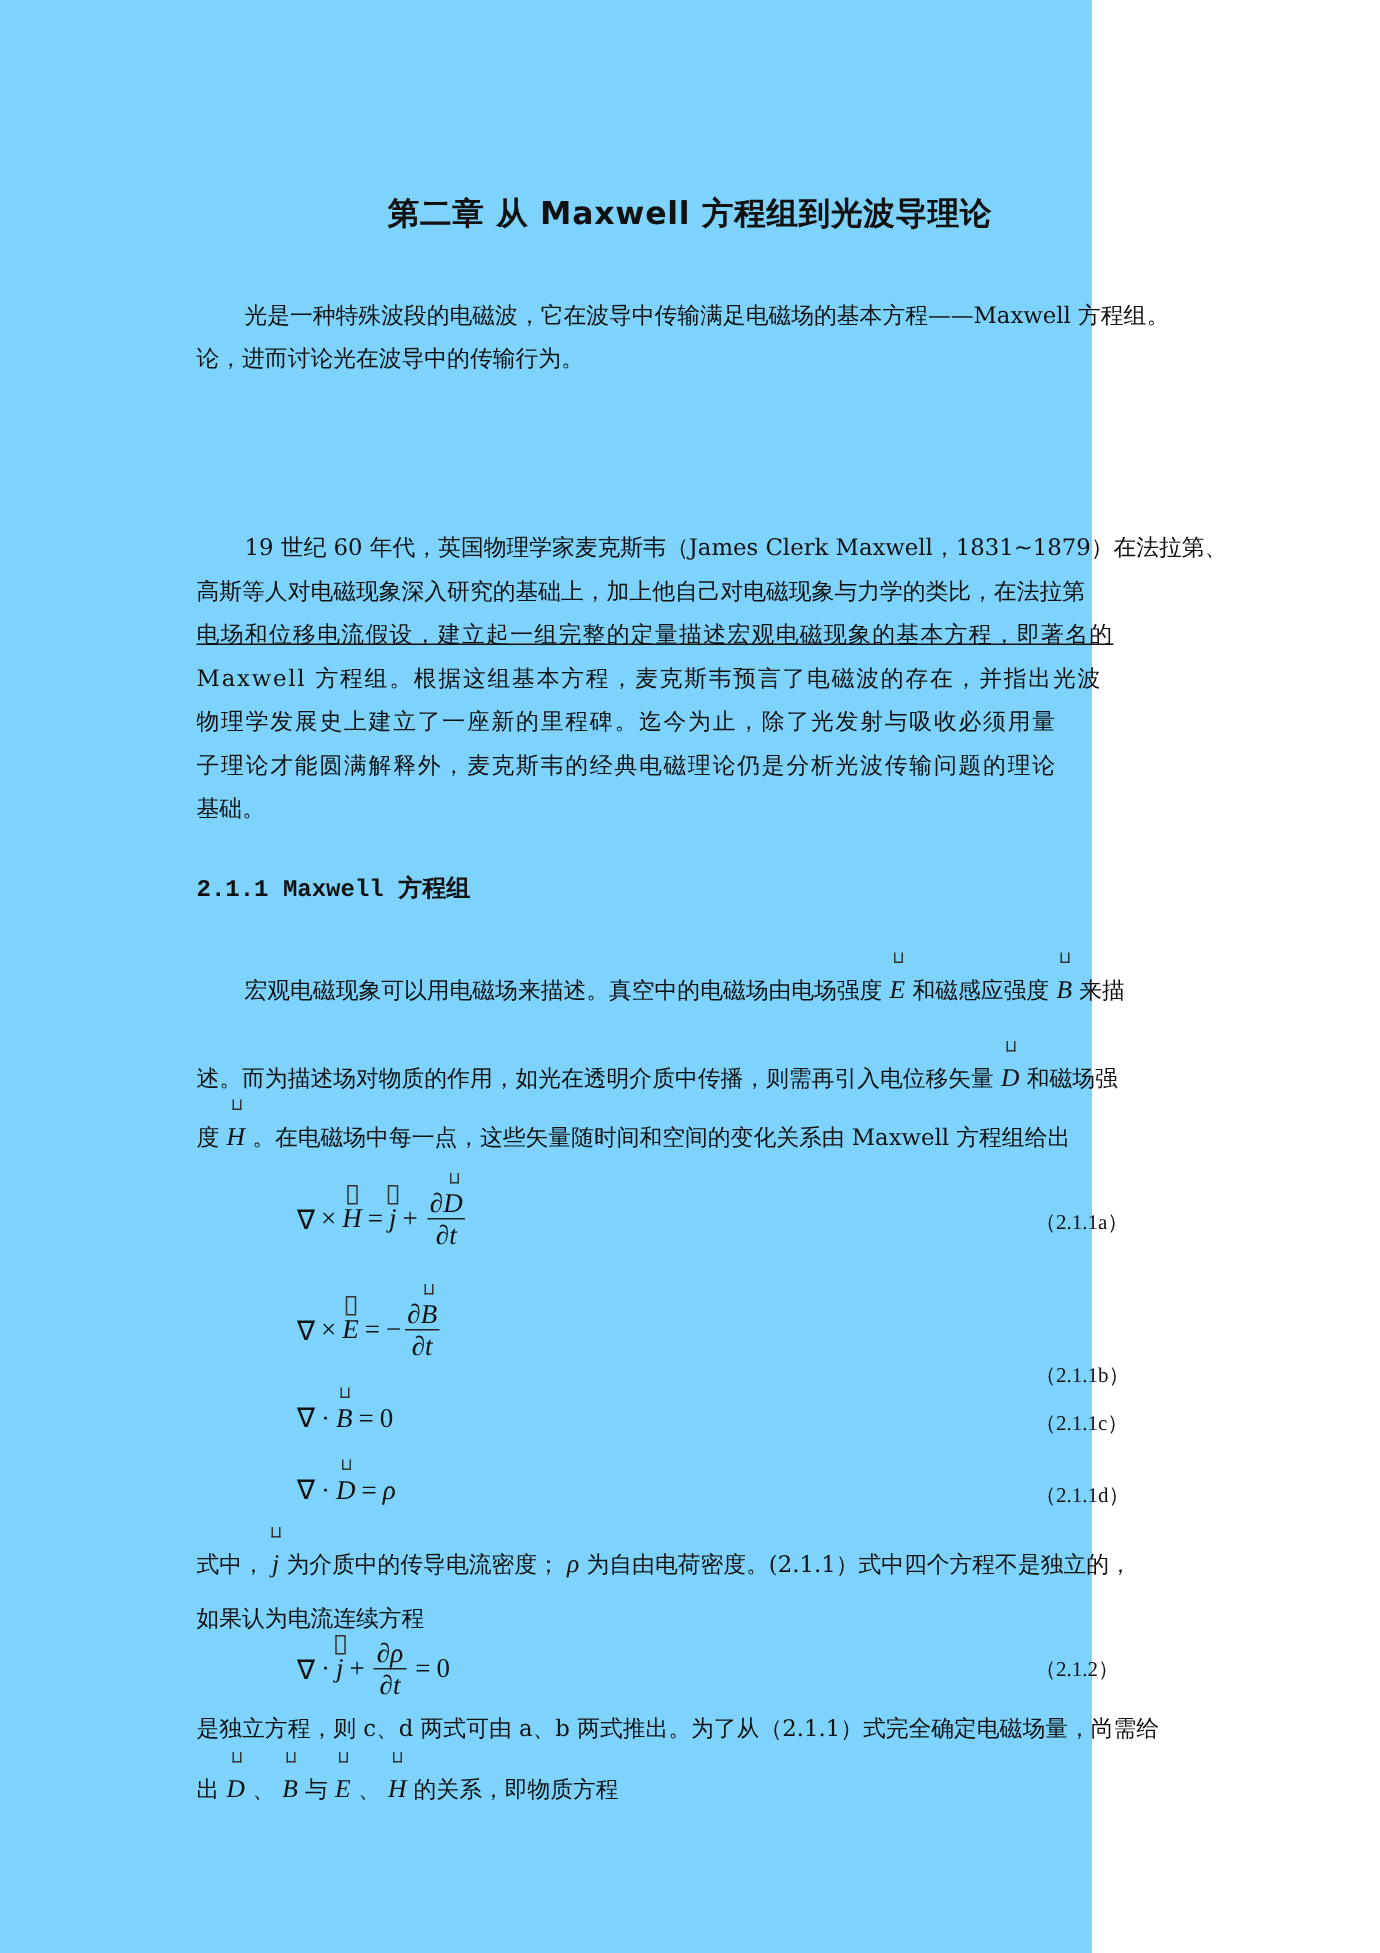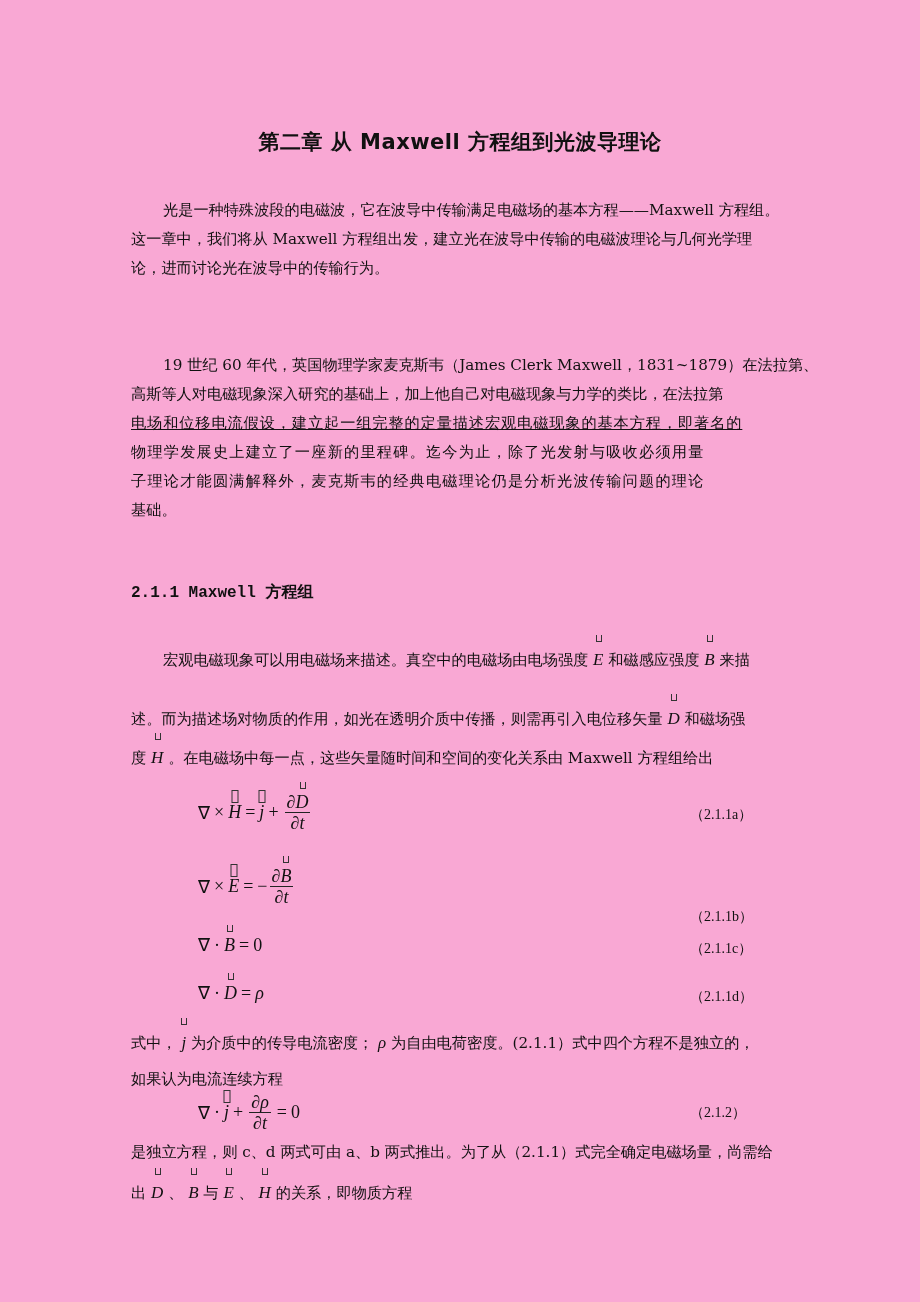--- a/index.html
+++ b/index.html
@@ -1,18 +1,18 @@
 <!DOCTYPE html>
 <html><head>
 <meta charset="utf-8">
 <style>
   html, body { margin: 0; padding: 0; background: #ffffff; }
   body { width: 920px; height: 1302px; position: relative; overflow: hidden;
          font-family: "DejaVu Serif", "Liberation Serif", serif; color: #111; }
-  .page { position: absolute; left: 0; top: 0; width: 920px; height: 1302px; background: #f9a8d4; }
+  .page { position: absolute; left: 0; top: 0; width: 728px; height: 1302px; background: #7dd3fc; }
   .abs { position: absolute; white-space: nowrap; }
   .title { left: 0; width: 920px; top: 128px; text-align: center;
            font-family: "DejaVu Sans", "Liberation Sans", sans-serif; font-weight: bold; font-size: 21px; letter-spacing: 0.5px; }
   .para { position: absolute; left: 131px; width: 660px; font-size: 15.2px; line-height: 29px; text-align: justify; }
   .para .line { display: block; white-space: nowrap; height: 29px; }
   .indent { padding-left: 32px; }
   .sec { left: 131px; top: 302px; font-family: "DejaVu Sans", "Liberation Sans", sans-serif; font-weight: bold; font-size: 19px; }
   .sec .latin { font-family: "Liberation Serif", serif; font-size: 21px; }
   .subsec { left: 131px; top: 582px; font-weight: bold; font-size: 16px; font-family: Liberation Mono, monospace; }
   .mline { position: absolute; left: 131px; width: 660px; font-size: 15.2px; height: 29px; line-height: 29px; white-space: nowrap; }
@@ -30,29 +30,29 @@
 </style>
 </head>
 <body>
 
 <div class="page">
 
   <div class="abs title">第二章 从 Maxwell 方程组到光波导理论</div>
 
   <div class="para" style="top:196px;">
     <span class="line indent">光是一种特殊波段的电磁波，它在波导中传输满足电磁场的基本方程——Maxwell 方程组。</span>
-    <span class="line">这一章中，我们将从 Maxwell 方程组出发，建立光在波导中传输的电磁波理论与几何光学理</span>
     <span class="line">论，进而讨论光在波导中的传输行为。</span>
   </div>
 
 
   <div class="para" style="top:351px;">
     <span class="line indent">19 世纪 60 年代，英国物理学家麦克斯韦（James Clerk Maxwell，1831~1879）在法拉第、</span>
     <span class="line">高斯等人对电磁现象深入研究的基础上，加上他自己对电磁现象与力学的类比，在法拉第</span>
     <span class="line" style="letter-spacing:0.9px;text-decoration:underline;">电场和位移电流假设，建立起一组完整的定量描述宏观电磁现象的基本方程，即著名的</span>
+    <span class="line" style="letter-spacing:1.2px;">Maxwell 方程组。根据这组基本方程，麦克斯韦预言了电磁波的存在，并指出光波</span>
     <span class="line" style="letter-spacing:1.2px;">物理学发展史上建立了一座新的里程碑。迄今为止，除了光发射与吸收必须用量</span>
     <span class="line" style="letter-spacing:1.2px;">子理论才能圆满解释外，麦克斯韦的经典电磁理论仍是分析光波传输问题的理论</span>
     <span class="line">基础。</span>
   </div>
 
   <div class="abs subsec">2.1.1 Maxwell 方程组</div>
 
   <div class="mline indent" style="top:645px;">
     <span>宏观电磁现象可以用电磁场来描述。真空中的电磁场由电场强度</span>
     <span class="vec"><span class="hat"></span><span>E</span></span>

